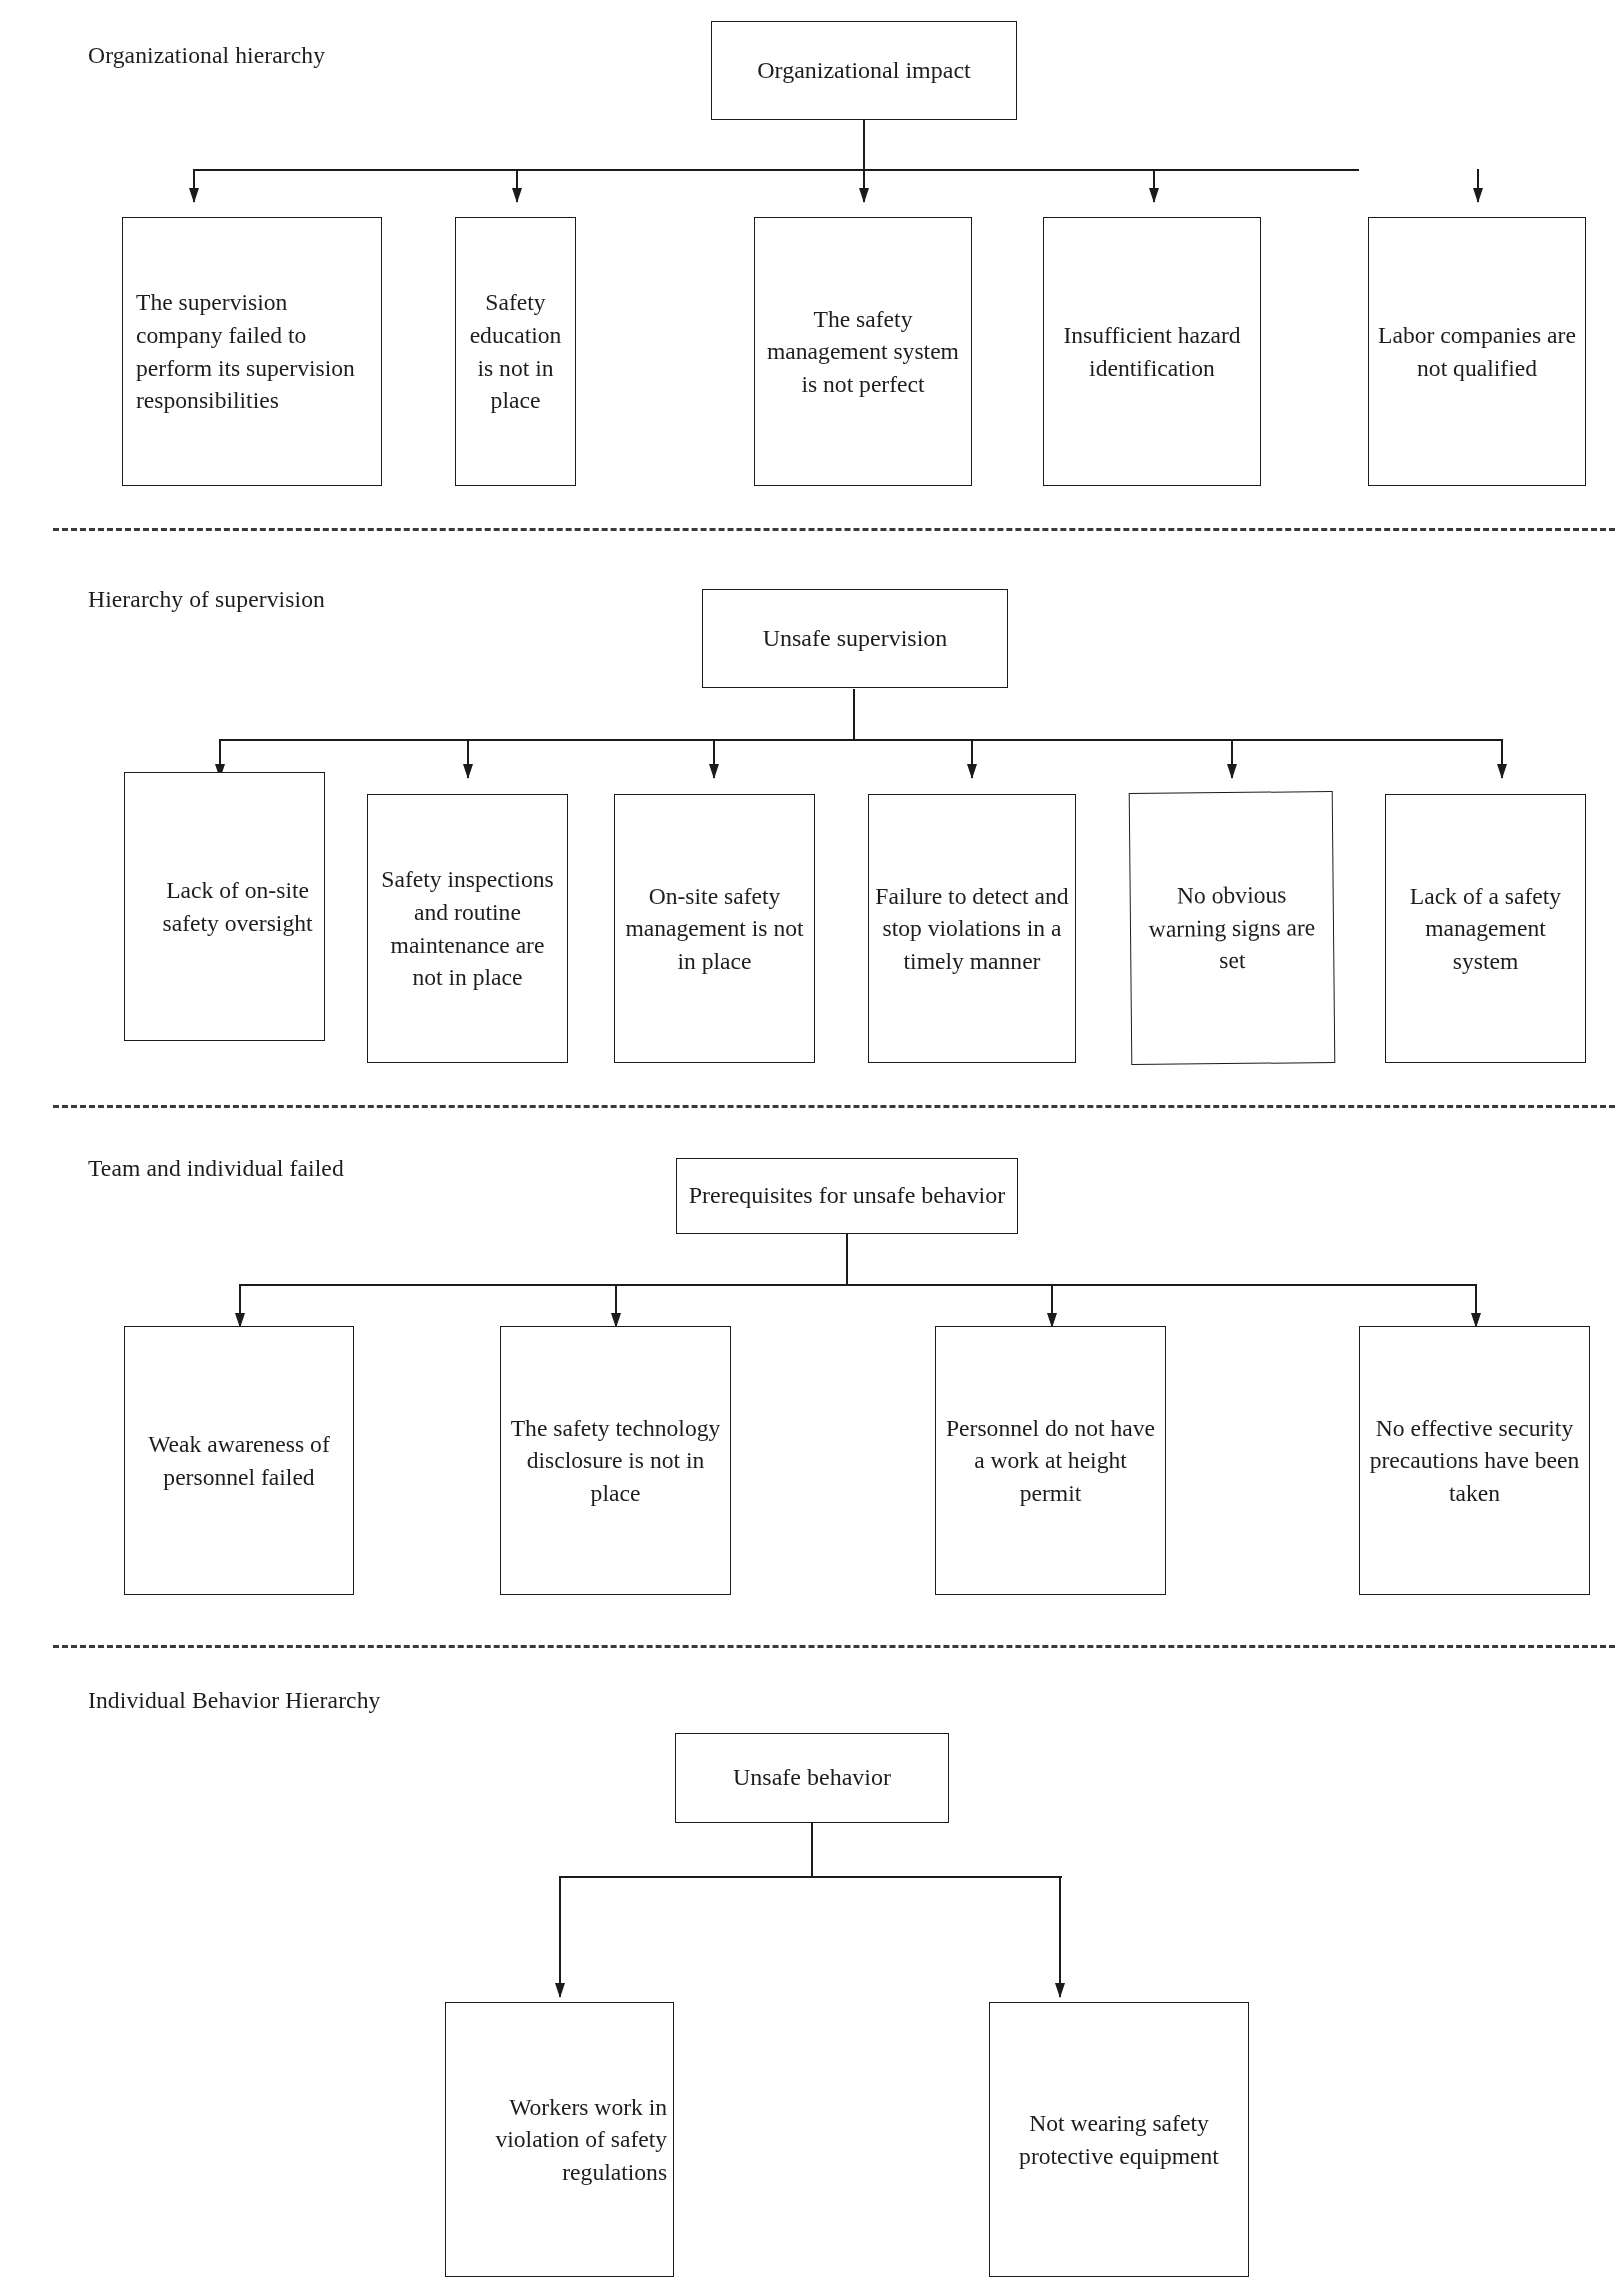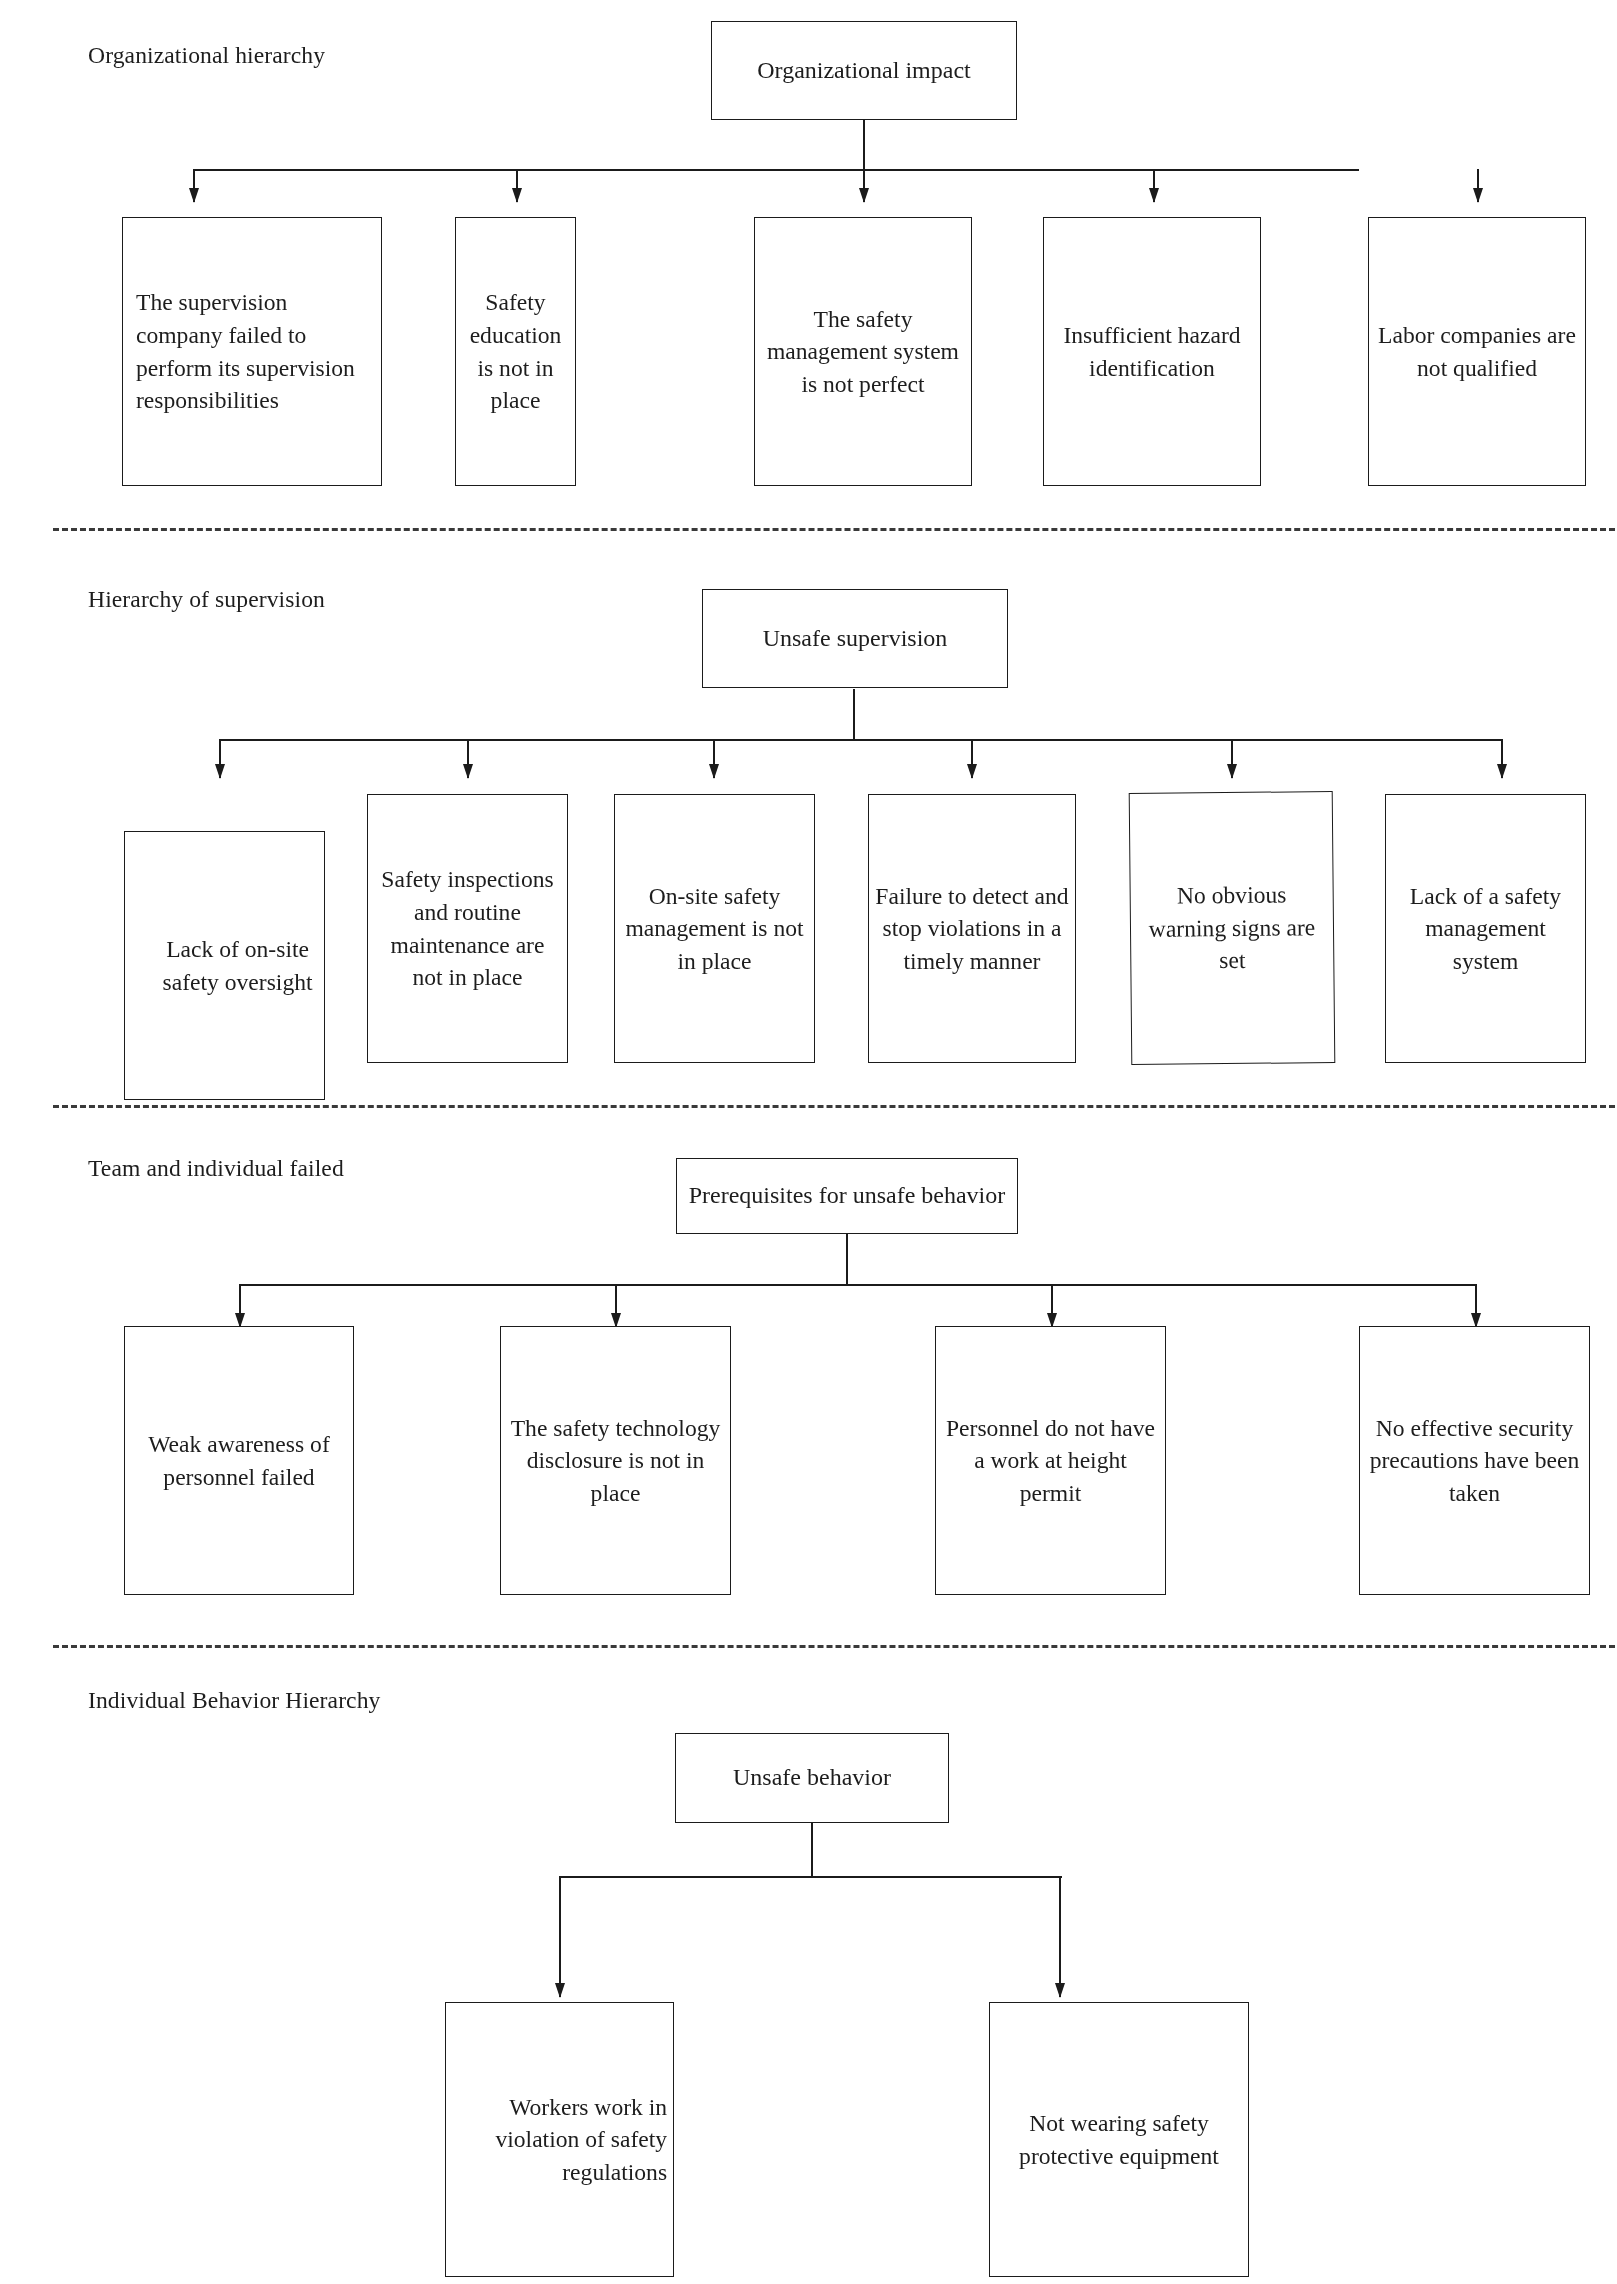--- a/index.html
+++ b/index.html
@@ -134,21 +134,21 @@
 
   <div class="vline" style="left:824px;top:689px;height:51px;"></div>
   <div class="hline" style="left:190px;top:739px;width:1282px;"></div>
   <div class="arrow" style="left:190px;top:739px;height:39px;"></div>
   <div class="arrow" style="left:438px;top:739px;height:39px;"></div>
   <div class="arrow" style="left:684px;top:739px;height:39px;"></div>
   <div class="arrow" style="left:942px;top:739px;height:39px;"></div>
   <div class="arrow" style="left:1202px;top:739px;height:39px;"></div>
   <div class="arrow" style="left:1472px;top:739px;height:39px;"></div>
 
-  <div class="node" style="left:95px;top:831px;width:201px;height:269px;padding-left:32px;">
+  <div class="node" style="left:95px;top:772px;width:201px;height:269px;padding-left:32px;">
     <span class="txt">Lack of on-site safety oversight</span>
   </div>
   <div class="node" style="left:338px;top:794px;width:201px;height:269px;">
     <span class="txt">Safety inspections and routine maintenance are not in place</span>
   </div>
   <div class="node" style="left:839px;top:794px;width:208px;height:269px;">
     <span class="txt">Failure to detect and stop violations in a timely manner</span>
   </div>
   <div class="node" style="left:585px;top:794px;width:201px;height:269px;">
     <span class="txt">On-site safety management is not in place</span>

